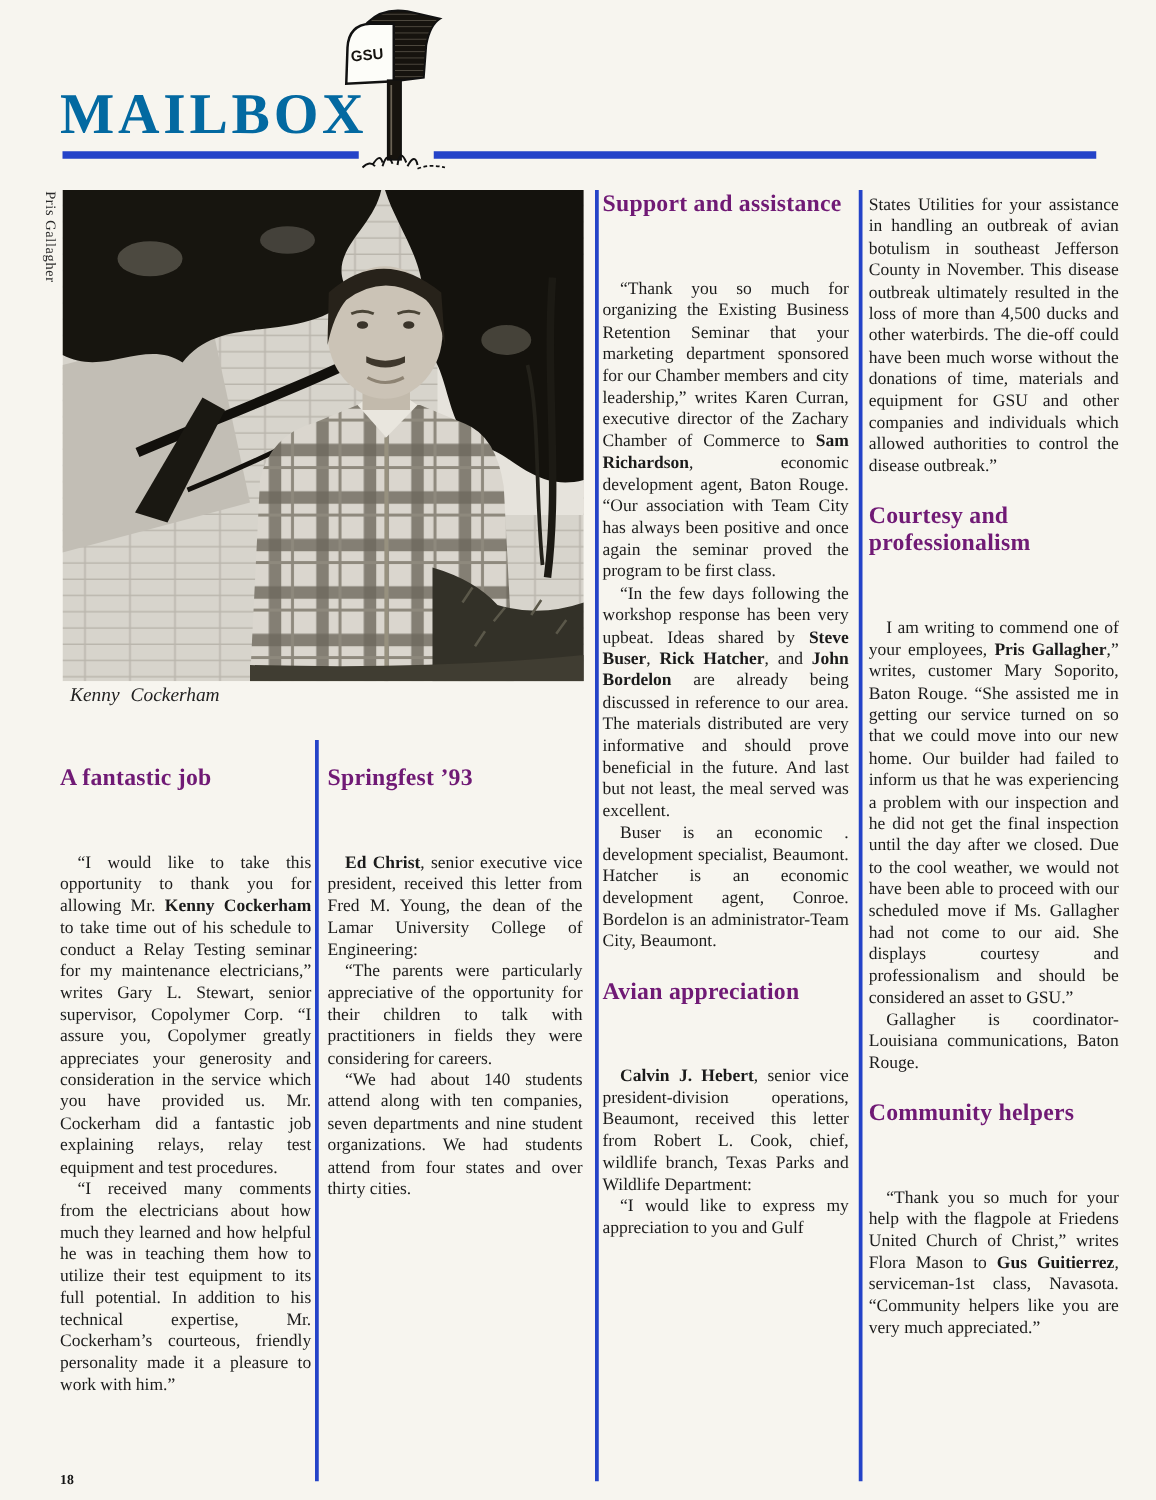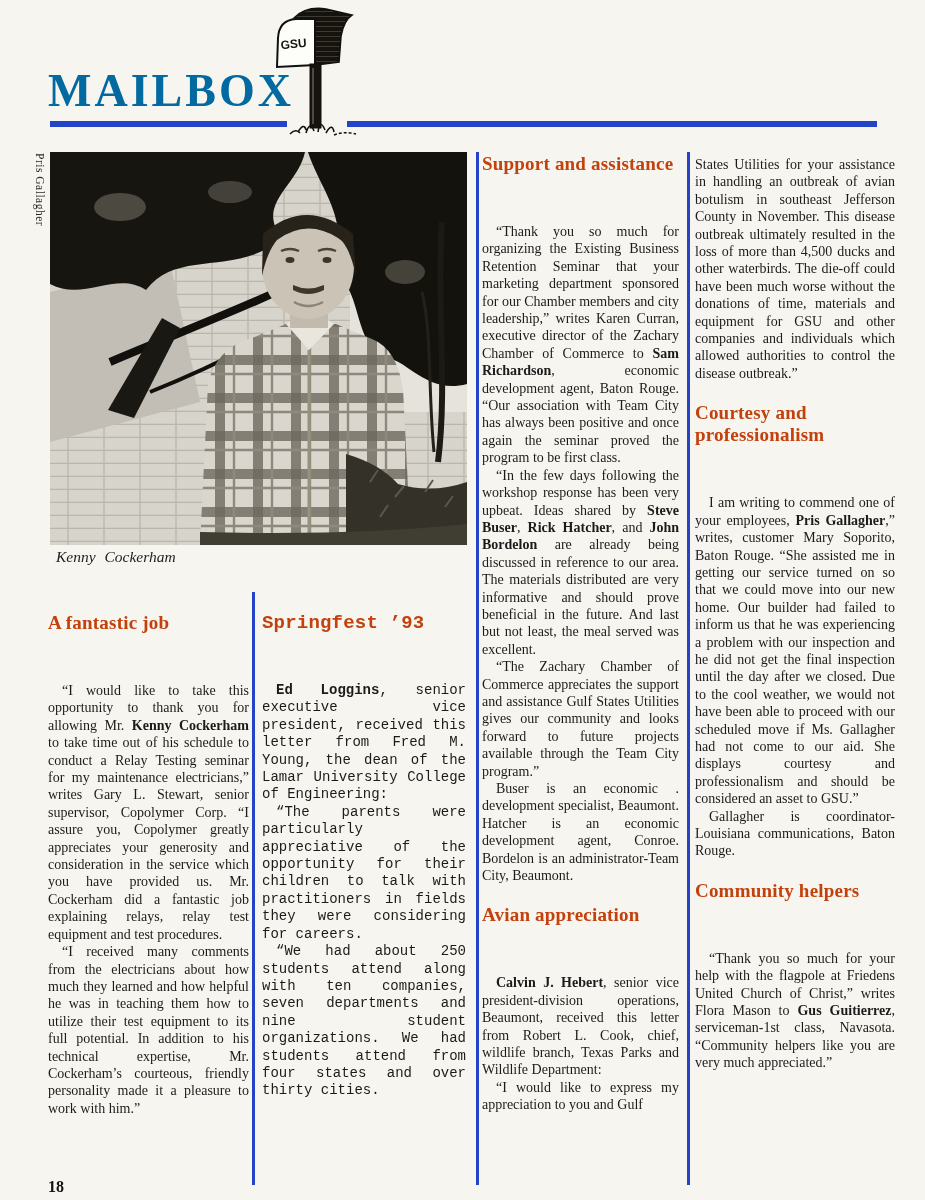--- a/index.html
+++ b/index.html
@@ -40,37 +40,37 @@
   
   .col {
     position:absolute; text-align:justify;
     font-size:14px; line-height:17.4px; color:var(--ink);
   }
   .col p { margin:0; text-indent:14px; }
   .col p.indent-none { text-indent:0; }
   .col p.indent-deep { text-indent:58px; }
   .col h3 {
     font-size:19px; line-height:22px; margin:0 0 13px 0;
-    font-weight:bold; color:#c2410c; text-align:left; letter-spacing:0.2px;
+    font-weight:bold; color:#701a75; text-align:left; letter-spacing:0.2px;
   }
   .col h3 + p { text-indent:14px;margin-top:48px; }
   .col h3:not(:first-child) { margin-top:20px; }
   #col-0 { left:48px;  top:612px; width:201px; }
-  #col-1 { left:262px; top:612px; width:204px;font-family:Liberation Mono, monospace; }
+  #col-1 { left:262px; top:612px; width:204px; }
   #col-2 { left:482px; top:153px; width:197px; }
   #col-3 { left:695px; top:156px; width:200px; }
   
   .vrule { position:absolute; width:3px; background:var(--accent); }
   .vrule.r1 { left:252px; top:592px; height:593px; }
   .vrule.r2 { left:476px; top:152px; height:1033px; }
   .vrule.r3 { left:687px; top:152px; height:1033px; }
   
   .page-number {
     position:absolute; left:48px; top:1178px;
-    font-size:16px; font-weight:bold; color:#141414;
+    font-size:11px; font-weight:bold; color:#141414;
   }
 </style>
 </head>
 <body>
 
 <div class="page">
 
   <div class="masthead-title">MAILBOX</div>
   <div class="rule-seg seg1"></div>
   <div class="rule-seg seg2"></div>
@@ -153,29 +153,28 @@
   <div class="vrule r2"></div>
   <div class="vrule r3"></div>
 
   <div class="col" id="col-0">
       <h3>A fantastic job</h3>
       <p class="indent-normal"><span>“I would like to take this opportunity to thank you for allowing Mr. </span><b>Kenny Cockerham</b><span> to take time out of his schedule to conduct a Relay Testing seminar for my maintenance electricians,” writes Gary L. Stewart, senior supervisor, Copolymer Corp. “I assure you, Copolymer greatly appreciates your generosity and consideration in the service which you have provided us. Mr. Cockerham did a fantastic job explaining relays, relay test equipment and test procedures.</span></p>
       <p class="indent-normal"><span>“I received many comments from the electricians about how much they learned and how helpful he was in teaching them how to utilize their test equipment to its full potential. In addition to his technical expertise, Mr. Cockerham’s courteous, friendly personality made it a pleasure to work with him.”</span></p>
     </div>
   <div class="col" id="col-1">
       <h3>Springfest ’93</h3>
-      <p class="indent-normal"><b>Ed Loggins</b><span>, senior executive vice president, received this letter from Fred M. Young, the dean of the Lamar University College of Engineering:</span></p>
+      <p class="indent-normal"><b>Ed Christ</b><span>, senior executive vice president, received this letter from Fred M. Young, the dean of the Lamar University College of Engineering:</span></p>
       <p class="indent-normal"><span>“The parents were particularly appreciative of the opportunity for their children to talk with practitioners in fields they were considering for careers.</span></p>
-      <p class="indent-normal"><span>“We had about 250 students attend along with ten companies, seven departments and nine student organizations. We had students attend from four states and over thirty cities.</span></p>
+      <p class="indent-normal"><span>“We had about 140 students attend along with ten companies, seven departments and nine student organizations. We had students attend from four states and over thirty cities.</span></p>
     </div>
   <div class="col" id="col-2">
       <h3>Support and assistance</h3>
       <p class="indent-normal"><span>“Thank you so much for organizing the Existing Business Retention Seminar that your marketing department sponsored for our Chamber members and city leadership,” writes Karen Curran, executive director of the Zachary Chamber of Commerce to </span><b>Sam Richardson</b><span>, economic development agent, Baton Rouge. “Our association with Team City has always been positive and once again the seminar proved the program to be first class.</span></p>
       <p class="indent-normal"><span>“In the few days following the workshop response has been very upbeat. Ideas shared by </span><b>Steve Buser</b><span>, </span><b>Rick Hatcher</b><span>, and </span><b>John Bordelon</b><span> are already being discussed in reference to our area. The materials distributed are very informative and should prove beneficial in the future. And last but not least, the meal served was excellent.</span></p>
-      <p class="indent-normal"><span>“The Zachary Chamber of Commerce appreciates the support and assistance Gulf States Utilities gives our community and looks forward to future projects available through the Team City program.”</span></p>
       <p class="indent-normal"><span>Buser is an economic . development specialist, Beaumont. Hatcher is an economic development agent, Conroe. Bordelon is an administrator-Team City, Beaumont.</span></p>
       <h3>Avian appreciation</h3>
       <p class="indent-normal"><b>Calvin J. Hebert</b><span>, senior vice president-division operations, Beaumont, received this letter from Robert L. Cook, chief, wildlife branch, Texas Parks and Wildlife Department:</span></p>
       <p class="indent-normal"><span>“I would like to express my appreciation to you and Gulf</span></p>
     </div>
   <div class="col" id="col-3">
       <p class="indent-none"><span>States Utilities for your assistance in handling an outbreak of avian botulism in southeast Jefferson County in November. This disease outbreak ultimately resulted in the loss of more than 4,500 ducks and other waterbirds. The die-off could have been much worse without the donations of time, materials and equipment for GSU and other companies and individuals which allowed authorities to control the disease outbreak.”</span></p>
       <h3>Courtesy and professionalism</h3>
       <p class="indent-normal"><span>I am writing to commend one of your employees, </span><b>Pris Gallagher</b><span>,” writes, customer Mary Soporito, Baton Rouge. “She assisted me in getting our service turned on so that we could move into our new home. Our builder had failed to inform us that he was experiencing a problem with our inspection and he did not get the final inspection until the day after we closed. Due to the cool weather, we would not have been able to proceed with our scheduled move if Ms. Gallagher had not come to our aid. She displays courtesy and professionalism and should be considered an asset to GSU.”</span></p>
       <p class="indent-normal"><span>Gallagher is coordinator-Louisiana communications, Baton Rouge.</span></p>

